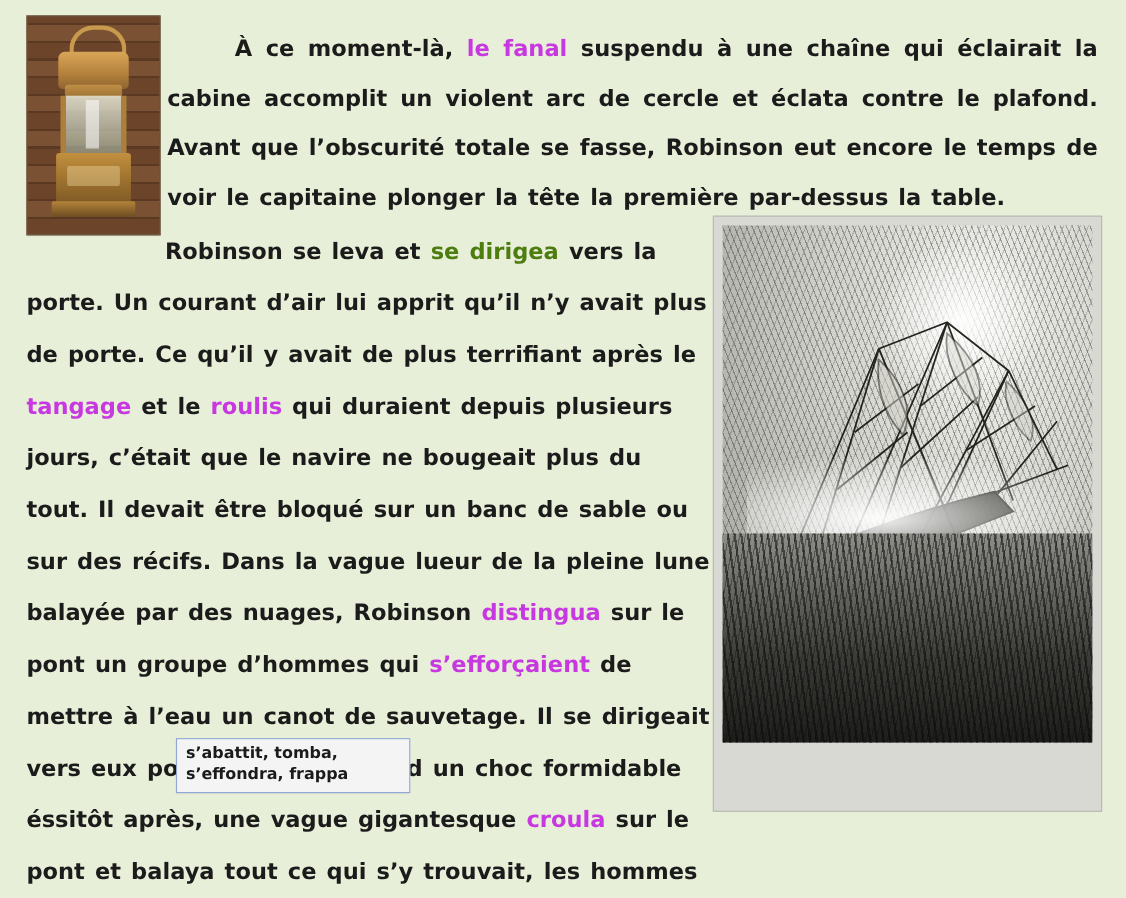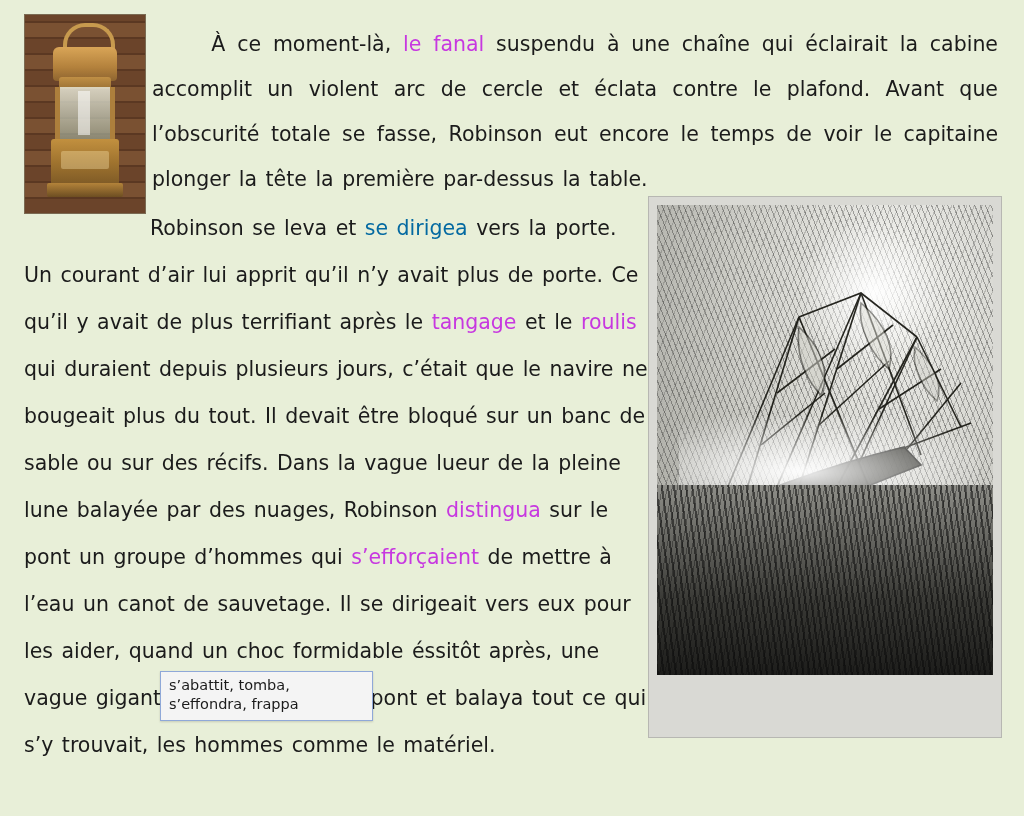--- a/index.html
+++ b/index.html
@@ -12,20 +12,21 @@
     background: #e8efd8;
     font-family: "DejaVu Sans", sans-serif;
     overflow: hidden;
     position: relative;
   }
 
   .page {
     position: relative;
     width: 1024px;
     height: 816px;
+    font-weight: bold;
   }
 
   
   .lantern {
     position: absolute;
     left: 24px;
     top: 14px;
     width: 120px;
     height: 198px;
     border: 1px solid #7a6a52;
@@ -223,21 +224,21 @@
     word-spacing: 2px;
   }
   .text-main .indent-first {
     display: inline-block;
     width: 126px;
   }
   .hl {
     color: #c738e0;
   }
   .hl-blue {
-    color: #0369a1;
+    color: #4d7c0f;
   }
 
   
   .tooltip {
     position: absolute;
     left: 160px;
     top: 671px;
     width: 213px;
     background: #f4f4f4;
     border: 1px solid #8fa8d8;

